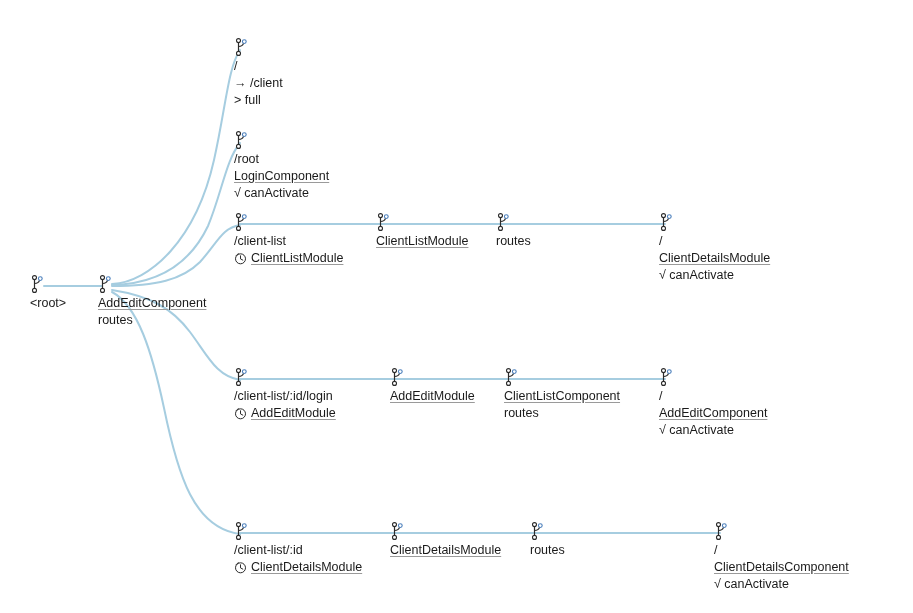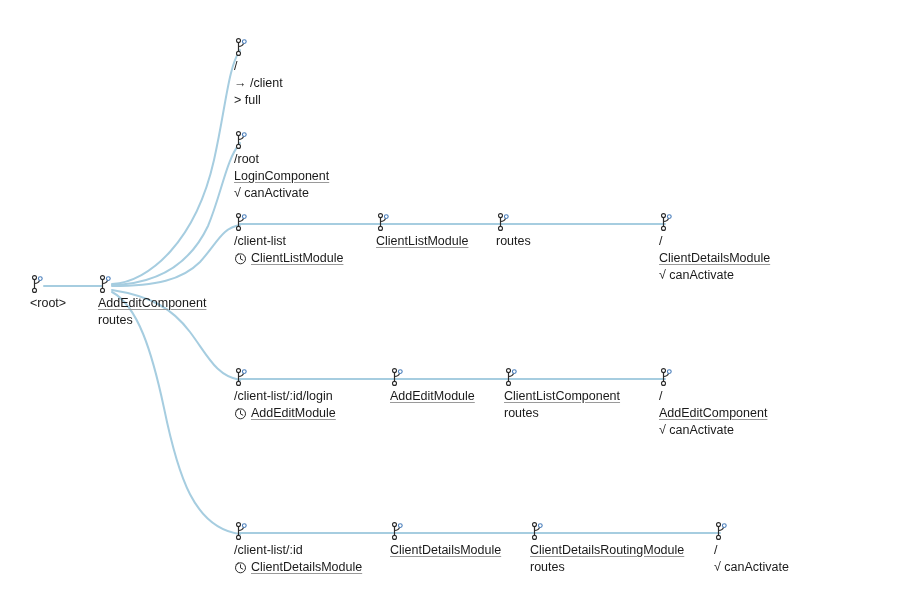--- a/index.html
+++ b/index.html
@@ -292,32 +292,32 @@
       </div>
       <div class="node" style="left: 530px; top: 522px;">
         <div class="node-icon"><svg viewBox="0 0 14 18" width="14" height="18">
             <path d="M4.5 3.5 L4.5 14.5" stroke="#2b2b2b" stroke-width="1.2" fill="none"></path>
             <path d="M4.5 8.5 C7.5 8.5 9 7.2 9.6 5.2" stroke="#2b2b2b" stroke-width="1.2" fill="none"></path>
             <circle cx="4.5" cy="2.6" r="2" fill="#ffffff" stroke="#2b2b2b" stroke-width="1.1"></circle>
             <circle cx="4.5" cy="15.4" r="2" fill="#ffffff" stroke="#2b2b2b" stroke-width="1.1"></circle>
             <circle cx="10.3" cy="3.6" r="1.9" fill="#ffffff" stroke="#4a7ebb" stroke-width="1.1"></circle>
           </svg></div>
         <div class="node-label">
-          <span class="line link"><span>ClientDetailsRoutingModule</span></span>
           <span class="line plain"><span>routes</span></span>
         </div>
       </div>
       <div class="node" style="left: 714px; top: 522px;">
         <div class="node-icon"><svg viewBox="0 0 14 18" width="14" height="18">
             <path d="M4.5 3.5 L4.5 14.5" stroke="#2b2b2b" stroke-width="1.2" fill="none"></path>
             <path d="M4.5 8.5 C7.5 8.5 9 7.2 9.6 5.2" stroke="#2b2b2b" stroke-width="1.2" fill="none"></path>
             <circle cx="4.5" cy="2.6" r="2" fill="#ffffff" stroke="#2b2b2b" stroke-width="1.1"></circle>
             <circle cx="4.5" cy="15.4" r="2" fill="#ffffff" stroke="#2b2b2b" stroke-width="1.1"></circle>
             <circle cx="10.3" cy="3.6" r="1.9" fill="#ffffff" stroke="#4a7ebb" stroke-width="1.1"></circle>
           </svg></div>
         <div class="node-label">
           <span class="line plain"><span>/</span></span>
+          <span class="line link"><span>ClientDetailsComponent</span></span>
           <span class="line plain"><span>√ canActivate</span></span>
         </div>
       </div>
     </div>
 
 </div>
 
 </body></html>

